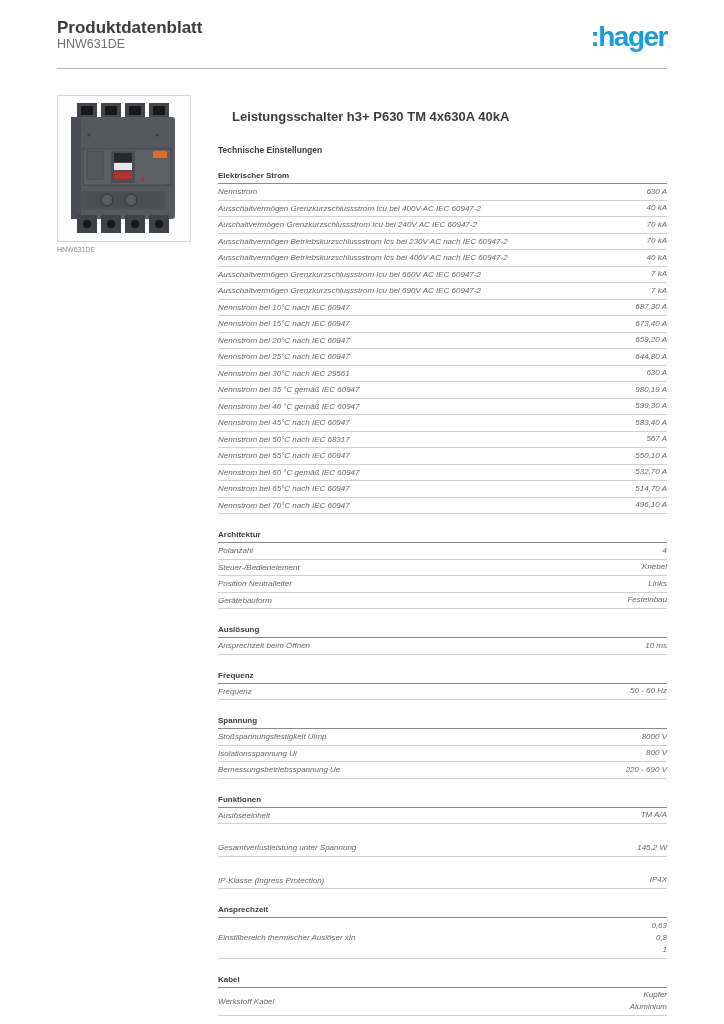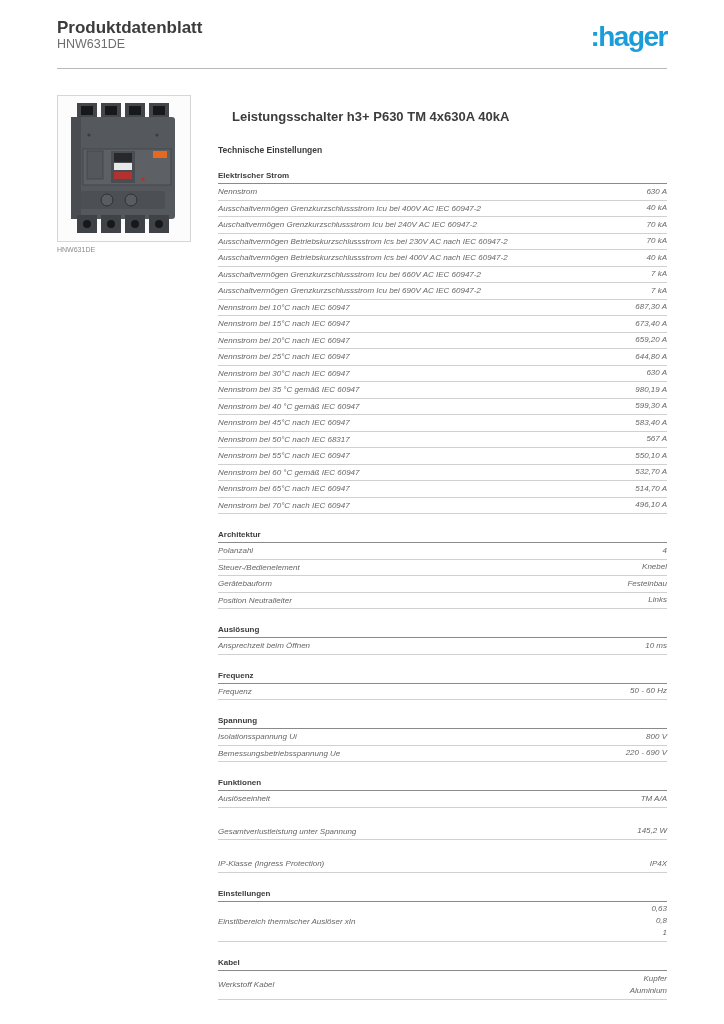--- a/index.html
+++ b/index.html
@@ -211,21 +211,21 @@
   </div>
 
   <div class="spec-row">
     <span class="spec-label">Nennstrom bei 25°C nach IEC 60947</span>
     <span class="spec-value">
                 <span class="value-line">644,80 A</span>
               </span>
   </div>
 
   <div class="spec-row">
-    <span class="spec-label">Nennstrom bei 30°C nach IEC 60947</span>
+    <span class="spec-label">Nennstrom bei 30°C nach IEC 29561</span>
     <span class="spec-value">
                 <span class="value-line">630 A</span>
               </span>
   </div>
 
   <div class="spec-row">
     <span class="spec-label">Nennstrom bei 35 °C gemäß IEC 60947</span>
     <span class="spec-value">
                 <span class="value-line">980,19 A</span>
               </span>
@@ -293,32 +293,32 @@
   </div>
 
   <div class="spec-row">
     <span class="spec-label">Steuer-/Bedienelement</span>
     <span class="spec-value">
                 <span class="value-line">Knebel</span>
               </span>
   </div>
 
   <div class="spec-row">
+    <span class="spec-label">Position Neutralleiter</span>
+    <span class="spec-value">
+                <span class="value-line">Links</span>
+              </span>
+  </div>
+
+  <div class="spec-row">
     <span class="spec-label">Gerätebauform</span>
     <span class="spec-value">
                 <span class="value-line">Festeinbau</span>
               </span>
   </div>
-
-  <div class="spec-row">
-    <span class="spec-label">Position Neutralleiter</span>
-    <span class="spec-value">
-                <span class="value-line">Links</span>
-              </span>
-  </div>
 </div>
   </section>
 
   <section class="spec-section">
     <h3 class="spec-title">Auslösung</h3>
     <div class="rows">
   <div class="spec-row">
     <span class="spec-label">Ansprechzeit beim Öffnen</span>
     <span class="spec-value">
                 <span class="value-line">10 ms</span>
@@ -335,20 +335,26 @@
     <span class="spec-value">
                 <span class="value-line">50 - 60 Hz</span>
               </span>
   </div>
 </div>
   </section>
 
   <section class="spec-section">
     <h3 class="spec-title">Spannung</h3>
     <div class="rows">
+  <div class="spec-row">
+    <span class="spec-label">Stoßspannungsfestigkeit Uimp</span>
+    <span class="spec-value">
+                <span class="value-line">8000 V</span>
+              </span>
+  </div>
 
   <div class="spec-row">
     <span class="spec-label">Isolationsspannung Ui</span>
     <span class="spec-value">
                 <span class="value-line">800 V</span>
               </span>
   </div>
 
   <div class="spec-row">
     <span class="spec-label">Bemessungsbetriebsspannung Ue</span>
@@ -387,21 +393,21 @@
   <div class="spec-row">
     <span class="spec-label">IP-Klasse (Ingress Protection)</span>
     <span class="spec-value">
                 <span class="value-line">IP4X</span>
               </span>
   </div>
 </div>
   </section>
 
   <section class="spec-section">
-    <h3 class="spec-title">Einstellungen</h3>
+    <h3 class="spec-title">Ansprechzeit</h3>
     <div class="rows">
   <div class="spec-row">
     <span class="spec-label">Einstllbereich thermischer Auslöser xIn</span>
     <span class="spec-value">
                 <span class="value-line">0,63</span>
                 <span class="value-line">0,8</span>
                 <span class="value-line">1</span>
               </span>
   </div>
 </div>

